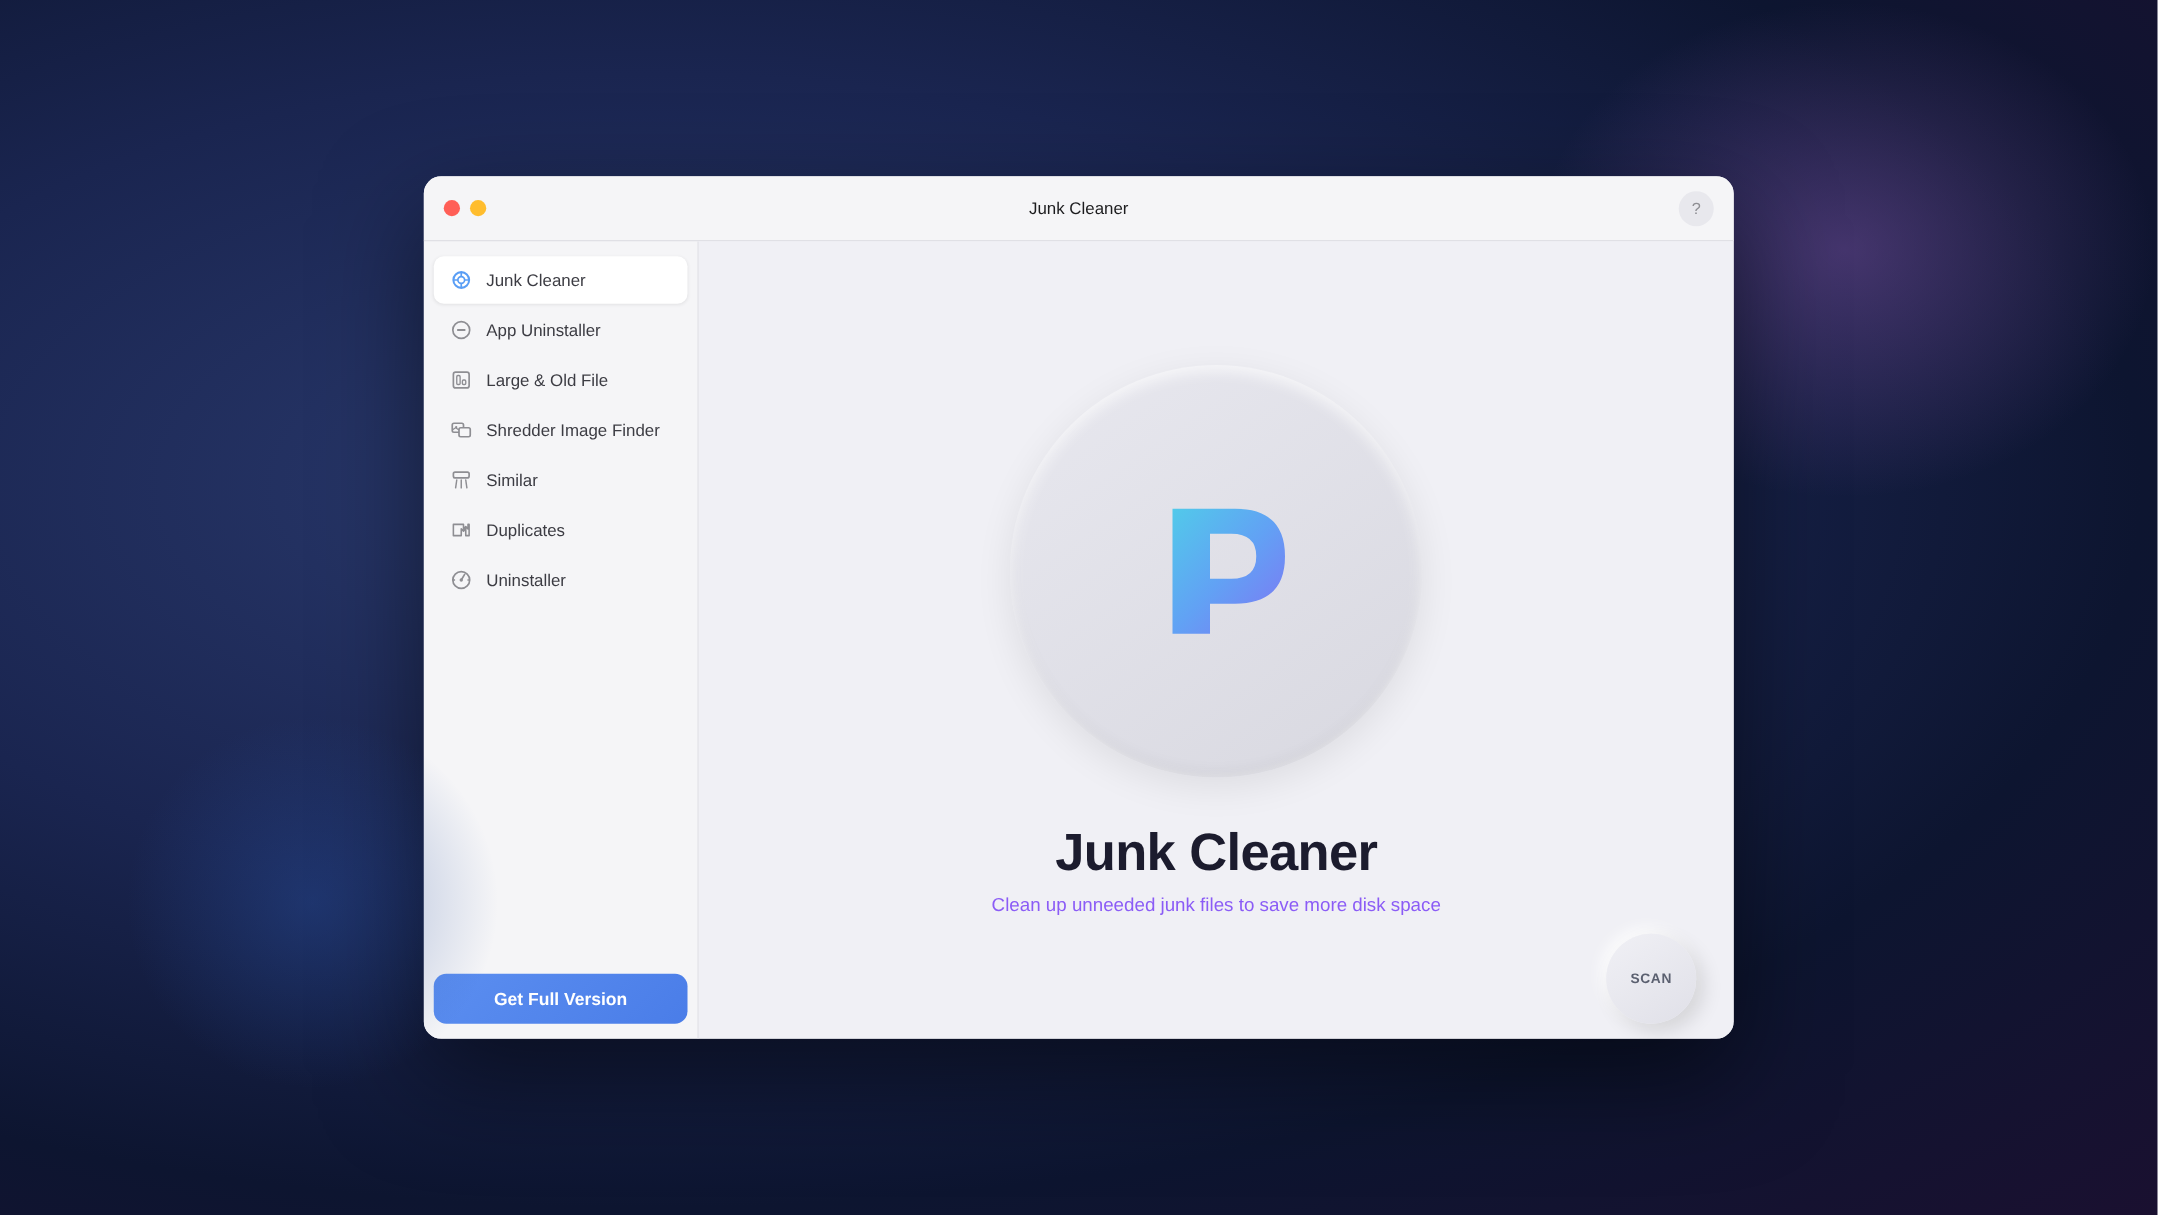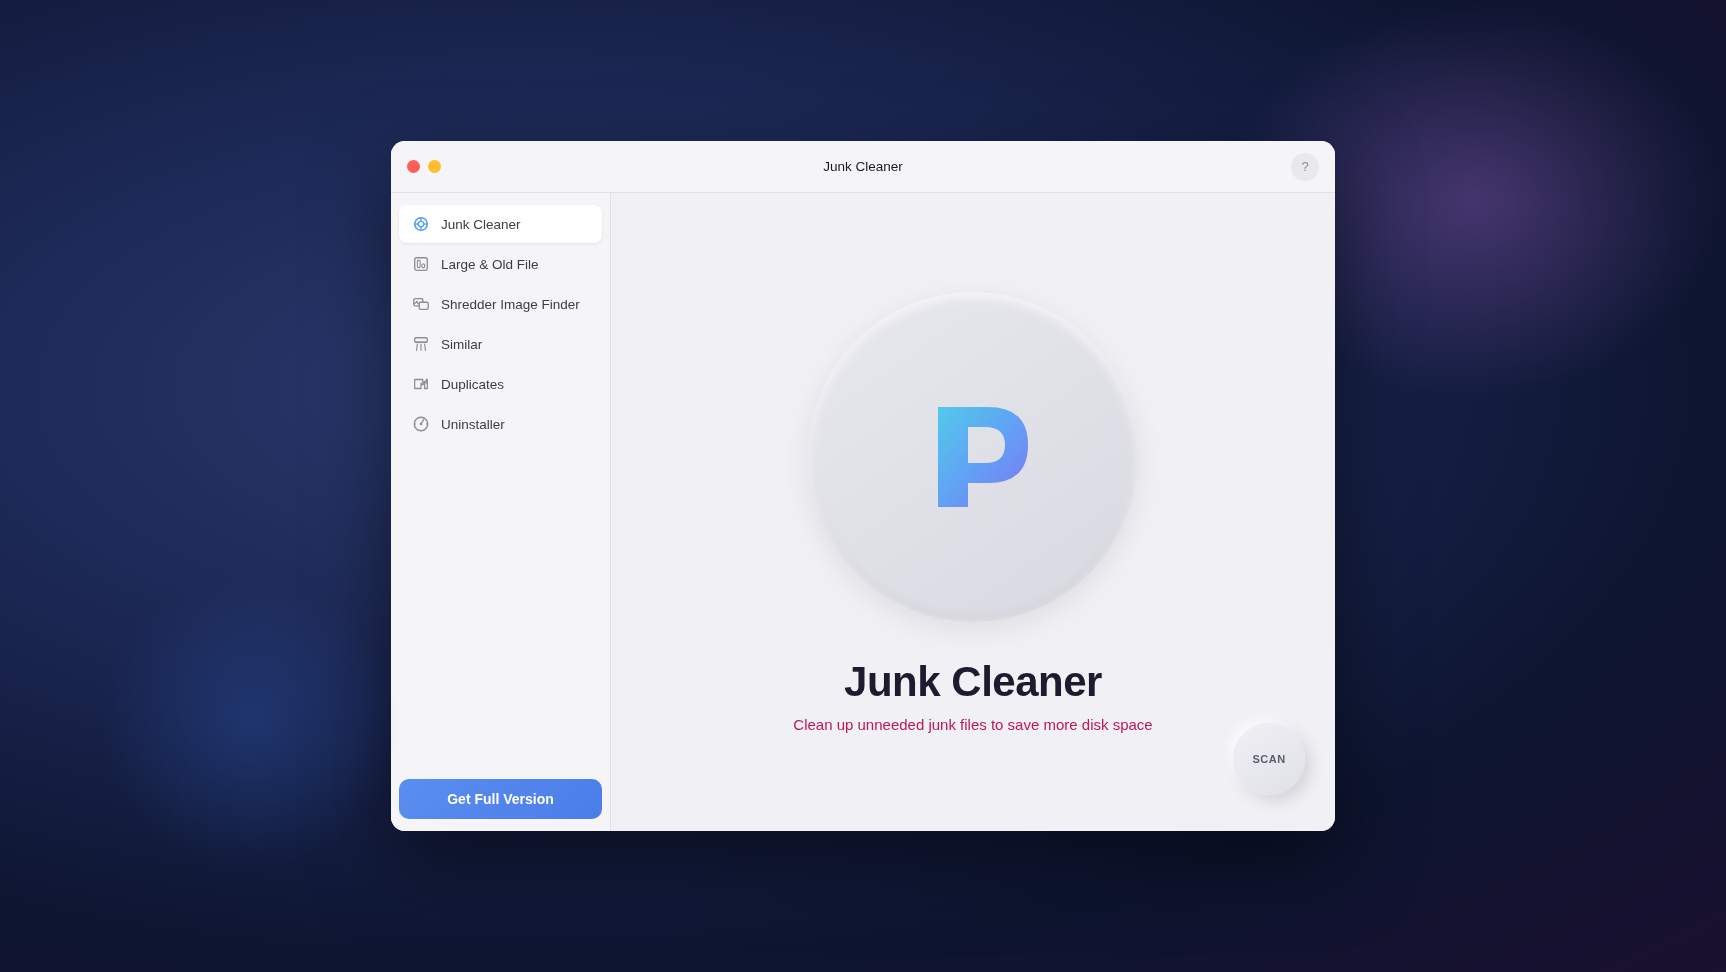--- a/index.html
+++ b/index.html
@@ -28,21 +28,21 @@
     body::after {
       content: '';
       position: absolute;
       bottom: 100px; left: 100px;
       width: 300px; height: 300px;
       background: radial-gradient(ellipse, rgba(40, 80, 160, 0.4) 0%, transparent 70%);
       pointer-events: none;
     }
 
     .app-window {
-      width: 944px;
+      width: 1048px;
       height: 690px;
       background: #f0f0f5;
       border-radius: 14px;
       box-shadow: 0 30px 80px rgba(0,0,0,0.5);
       display: flex;
       flex-direction: column;
       overflow: hidden;
       position: relative;
     }
 
@@ -206,28 +206,28 @@
     .hero-title {
       font-size: 42px;
       font-weight: 800;
       color: #1c1c2e;
       margin-bottom: 10px;
       letter-spacing: -0.5px;
     }
 
     .hero-subtitle {
       font-size: 15px;
-      color: #be185d;
+      color: #8b5cf6;
       font-weight: 400;
     }
 
     
     .scan-btn {
       position: absolute;
-      bottom: 36px;
+      bottom: 12px;
       right: 30px;
       width: 72px;
       height: 72px;
       border-radius: 50%;
       background: linear-gradient(145deg, #f0f0f5 0%, #e0e0e8 100%);
       box-shadow: 6px 6px 16px rgba(0,0,0,0.12), -4px -4px 12px rgba(255,255,255,0.9);
       border: none;
       cursor: pointer;
       display: flex;
       align-items: center;
@@ -266,20 +266,29 @@
               <line x1="10" y1="3" x2="10" y2="7" stroke="#5a9ef5" stroke-width="1.5"></line>
               <line x1="10" y1="13" x2="10" y2="17" stroke="#5a9ef5" stroke-width="1.5"></line>
               <line x1="3" y1="10" x2="7" y2="10" stroke="#5a9ef5" stroke-width="1.5"></line>
               <line x1="13" y1="10" x2="17" y2="10" stroke="#5a9ef5" stroke-width="1.5"></line>
             </svg>
           </div>
           <span>Junk Cleaner</span>
         </div>
 
 
+        <div class="nav-item">
+          <div class="nav-icon">
+            <svg viewBox="0 0 20 20" fill="none">
+              <circle cx="10" cy="10" r="7.5" stroke="#8e8e93" stroke-width="1.5"></circle>
+              <line x1="7" y1="10" x2="13" y2="10" stroke="#8e8e93" stroke-width="1.8" stroke-linecap="round"></line>
+            </svg>
+          </div>
+          <span>App Uninstaller</span>
+        </div>
 
         <div class="nav-item">
           <div class="nav-icon">
             <svg viewBox="0 0 20 20" fill="none">
               <rect x="3" y="3" width="14" height="14" rx="2" stroke="#8e8e93" stroke-width="1.5"></rect>
               <rect x="6" y="6" width="3" height="8" rx="1" stroke="#8e8e93" stroke-width="1.2"></rect>
               <rect x="11" y="10" width="3" height="4" rx="1" stroke="#8e8e93" stroke-width="1.2"></rect>
             </svg>
           </div>
           <span>Large &amp; Old File</span>

